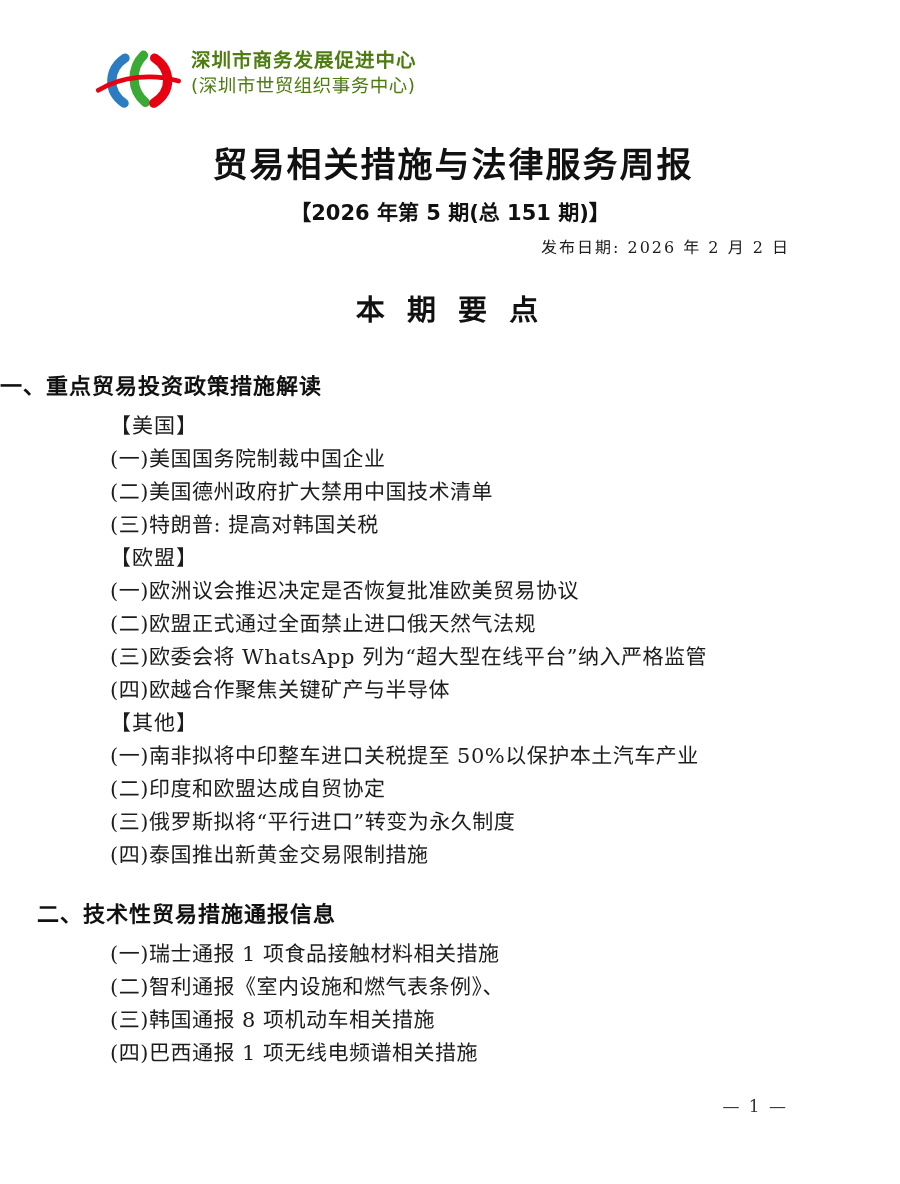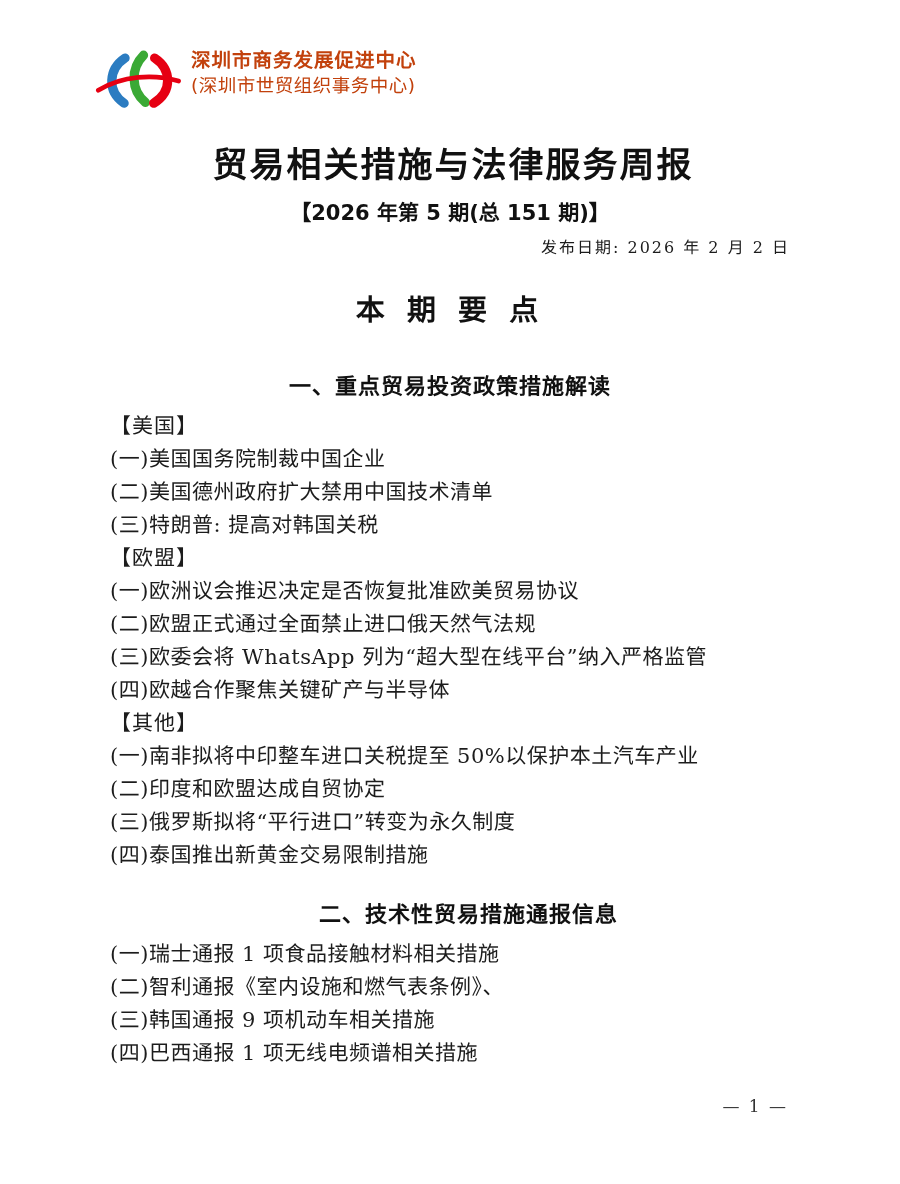--- a/index.html
+++ b/index.html
@@ -32,21 +32,21 @@
     height: 72px;
     flex: 0 0 auto;
     margin-top: 2px;
   }
   .org-names {
     margin-left: 10px;
     margin-top: 4px;
     font-family: "DejaVu Sans", "Liberation Sans", sans-serif;
     font-weight: 600;
     line-height: 1.35;
-    color: #c2410c;
+    color: #4d7c0f;
   }
   .org-name-main { font-size: 19.5px; letter-spacing: 1px; display: block; }
   .org-name-sub  { font-size: 18.5px; letter-spacing: 0.5px; display: block; font-weight: 500; }
 
   
   .doc-title {
     margin: 16px 0 0 6px;
     text-align: center;
     font-family: "DejaVu Serif", "Liberation Serif", serif;
     font-weight: 700;
@@ -78,21 +78,21 @@
     font-family: "DejaVu Sans", "Liberation Sans", sans-serif;
     font-weight: 700;
     font-size: 29px;
     letter-spacing: 6px;
     color: #111;
   }
 
   
   .section-heading {
     margin: 40px 0 10px 0;
-    text-align: center;
+    text-align: left;
     font-family: "DejaVu Sans", "Liberation Sans", sans-serif;
     font-weight: 700;
     font-size: 22px;
     letter-spacing: 1px;
     color: #111;
   }
   .section-heading.second { margin-top: 24px; padding-left: 37px; }
 
   .content {
     margin: 0 110px;
@@ -168,20 +168,20 @@
       <div class="item-line">(三)俄罗斯拟将“平行进口”转变为永久制度</div>
       <div class="item-line">(四)泰国推出新黄金交易限制措施</div>
     </div>
   </div>
 
   <h3 class="section-heading second">二、技术性贸易措施通报信息</h3>
   <div class="content">
     <div class="group">
       <div class="item-line">(一)瑞士通报 1 项食品接触材料相关措施</div>
       <div class="item-line">(二)智利通报《室内设施和燃气表条例》、</div>
-      <div class="item-line">(三)韩国通报 9 项机动车相关措施</div>
+      <div class="item-line">(三)韩国通报 8 项机动车相关措施</div>
       <div class="item-line">(四)巴西通报 1 项无线电频谱相关措施</div>
     </div>
   </div>
 
   <div class="page-number">— 1 —</div>
 
 </div>
 
 </body></html>

